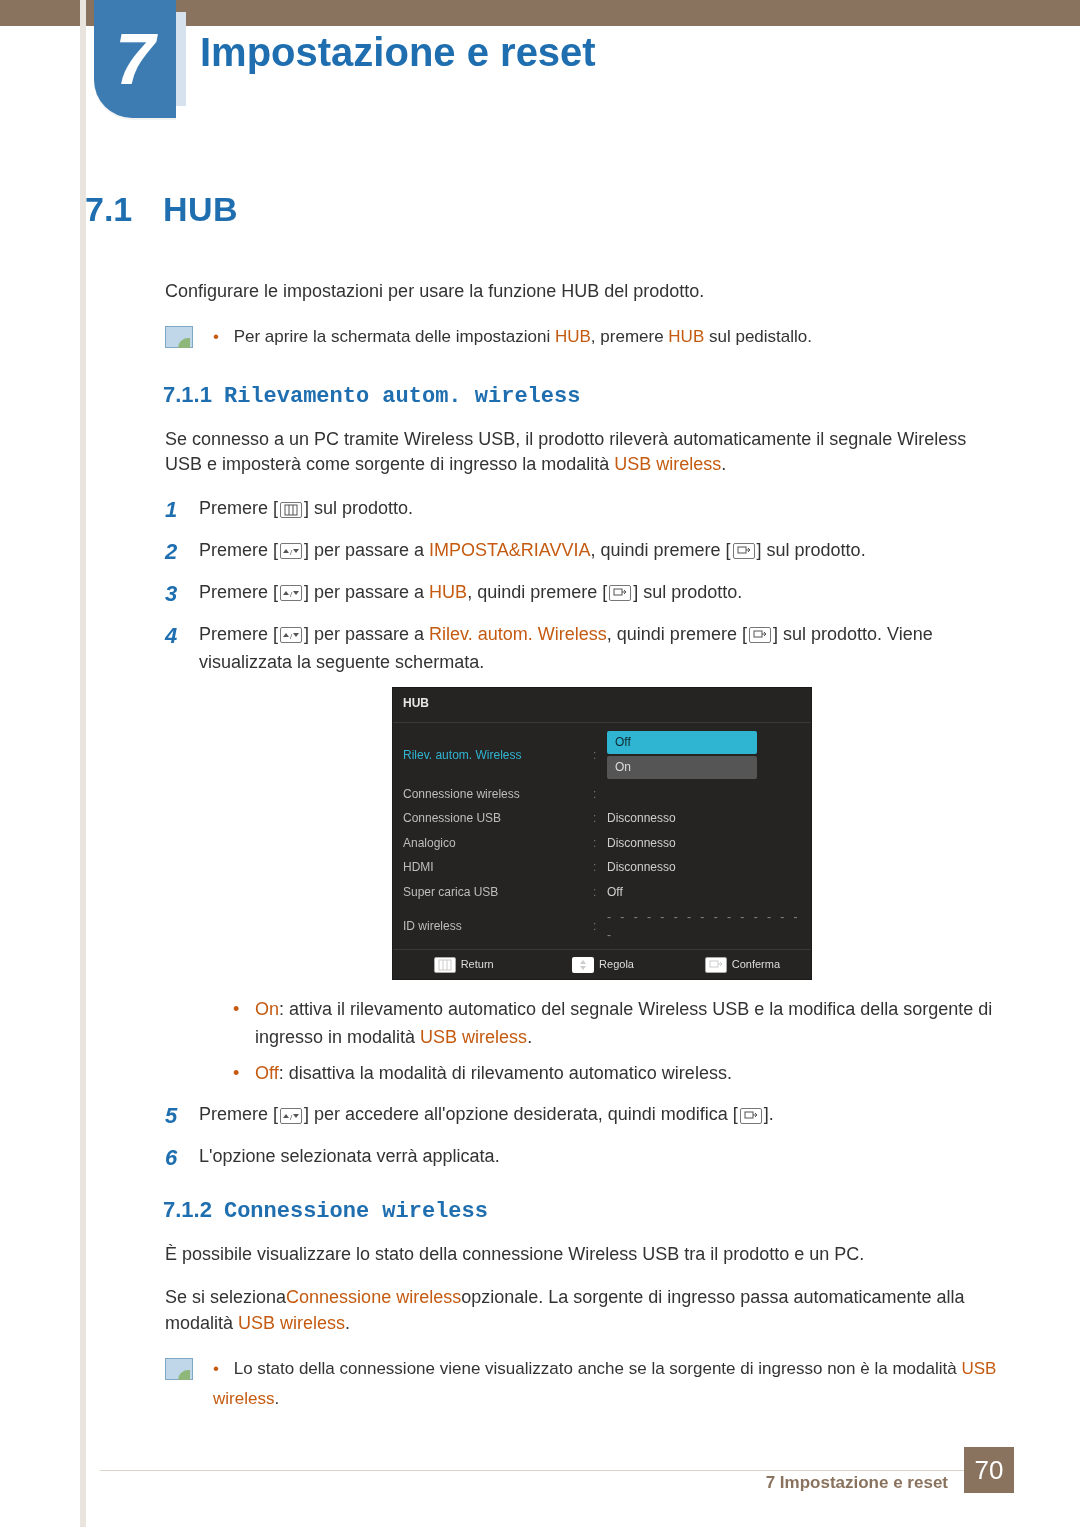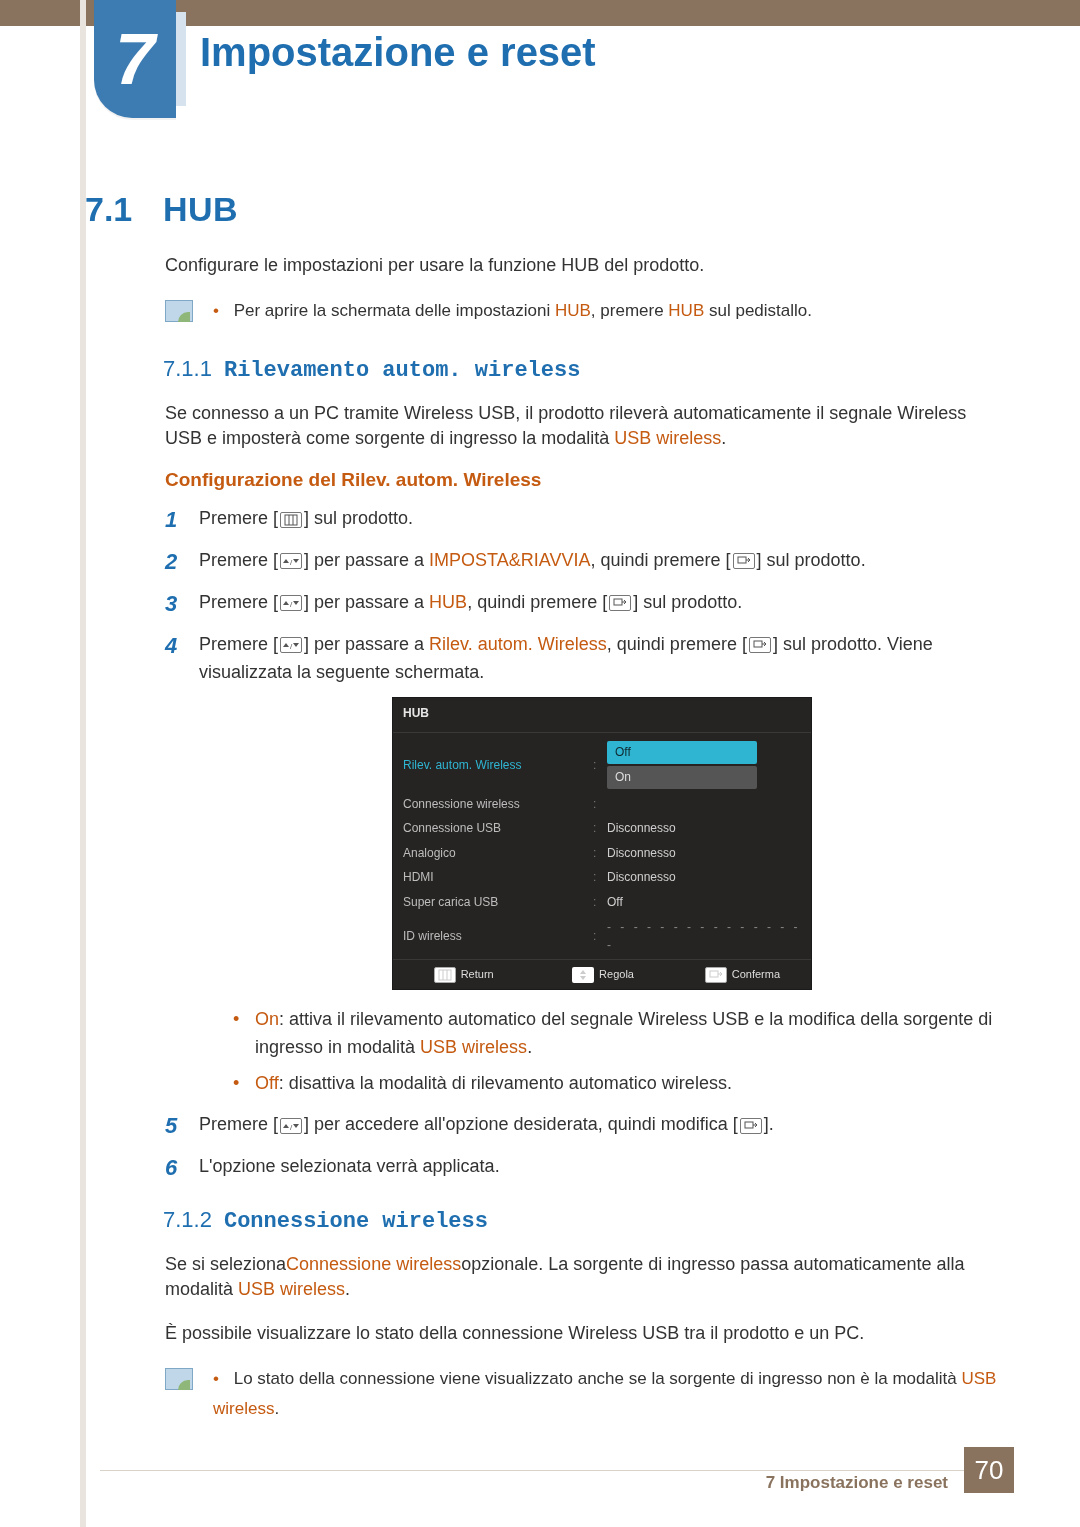--- a/index.html
+++ b/index.html
@@ -24,36 +24,36 @@
     background: #d6e3ef;
   }
   .chapter-badge .num { font-size: 72px; font-weight: 700; font-style: italic; line-height: 1; }
 
   .chapter-title {
     position: absolute; left: 200px; top: 30px; font-size: 40px; color: #1f6fb0; font-weight: 700;
   }
 
   .content { position: absolute; left: 85px; right: 75px; top: 190px; bottom: 60px; }
 
-  .sec-row { display: flex; align-items: flex-start; gap: 20px; margin-bottom: 24px; }
+  .sec-row { display: flex; align-items: flex-start; gap: 20px; margin-bottom: 50px; }
   .sec-num { color: #1f6fb0; font-size: 34px; font-weight: 700; width: 58px; }
   .sec-title { color: #1f6fb0; font-size: 34px; font-weight: 700; letter-spacing: 0.5px; }
 
   .body-text { margin-left: 80px; font-size: 18px; color: #333; line-height: 1.4; }
   .para { margin-bottom: 18px; }
 
   .note-block { display: flex; gap: 20px; margin: 12px 0 30px 80px; }
   .note-icon { width: 28px; height: 22px; background: #bfd7e8; border: 1px solid #7ea8c6; position: relative; flex: 0 0 28px; margin-top: 4px; }
   .note-icon::after { content: ""; position: absolute; right: 2px; bottom: -1px; width: 12px; height: 10px; background: #8fb779; border-top-left-radius: 10px; }
   .note-list { list-style: none; font-size: 17px; color: #333; line-height: 1.75; }
   .note-list li::before { content: "\2022"; color: #c55a11; margin-right: 10px; }
   .hub { color: #c55a11; }
 
   .subsec-row { display: flex; align-items: baseline; gap: 12px; margin: 10px 0 18px 78px; }
-  .subsec-num { color: #1f6fb0; font-size: 22px; font-weight: 400; text-align: right; }
+  .subsec-num { color: #1f6fb0; font-size: 22px; font-weight: 700; text-align: right; }
   .subsec-title { color: #1f6fb0; font-size: 22px; font-weight: 700; font-family: Liberation Mono, monospace; }
 
   .h4 { margin: 18px 0 14px 80px; color: #c55a11; font-size: 19px; font-weight: 700; }
 
   ol.steps { margin-left: 80px; list-style: none; counter-reset: st; font-size: 18px; color: #333; }
   ol.steps > li { counter-increment: st; position: relative; padding-left: 34px; margin-bottom: 14px; line-height: 1.55; }
   ol.steps > li::before { content: counter(st); position: absolute; left: 0; top: -2px; color: #1f6fb0; font-style: italic; font-weight: 700; font-size: 22px; }
 
   .icon-box { display: inline-flex; align-items: center; justify-content: center; width: 22px; height: 16px; border: 1px solid #777; border-radius: 2px; font-size: 11px; vertical-align: middle; margin: 0 2px; background: #fff; }
   .icon-arrows svg { width: 18px; height: 12px; }
@@ -118,21 +118,20 @@
 
   <div class="subsec-row">
     <div class="subsec-num">7.1.1</div>
     <div class="subsec-title">Rilevamento autom. wireless</div>
   </div>
 
   <div class="body-text para">
     <span>Se connesso a un PC tramite Wireless USB, il prodotto rileverà automaticamente il segnale Wireless USB e imposterà come sorgente di ingresso la modalità </span><span class="hub">USB wireless</span><span>.</span>
   </div>
 
-  <div class="h4">Configurazione del Rilev. autom. Wireless</div>
 
   <ol class="steps">
     <li>
       <span>Premere [</span><span class="icon-box icon-menu">
             <svg viewBox="0 0 14 12">
               <rect x="1" y="1" width="12" height="10" fill="none" stroke="#555"></rect>
               <line x1="5" y1="1" x2="5" y2="11" stroke="#555"></line>
               <line x1="9" y1="1" x2="9" y2="11" stroke="#555"></line>
             </svg>
           </span><span>] sul prodotto.</span>
@@ -249,24 +248,24 @@
           </span><span>].</span>
     </li>
     <li>L'opzione selezionata verrà applicata.</li>
   </ol>
 
   <div class="subsec-row" style="margin-top:26px;">
     <div class="subsec-num">7.1.2</div>
     <div class="subsec-title">Connessione wireless</div>
   </div>
 
+  <div class="body-text para">È possibile visualizzare lo stato della connessione Wireless USB tra il prodotto e un PC.</div>
   <div class="body-text para">
     <span>Se si seleziona</span><span class="hub">Connessione wireless</span><span>opzionale. La sorgente di ingresso passa automaticamente alla modalità </span><span class="hub">USB wireless</span><span>.</span>
   </div>
-  <div class="body-text para">È possibile visualizzare lo stato della connessione Wireless USB tra il prodotto e un PC.</div>
 
   <div class="note-block">
     <div class="note-icon"></div>
     <ul class="note-list">
       <li>
         <span>Lo stato della connessione viene visualizzato anche se la sorgente di ingresso non è la modalità </span><span class="hub">USB wireless</span><span>.</span>
       </li>
     </ul>
   </div>
 

